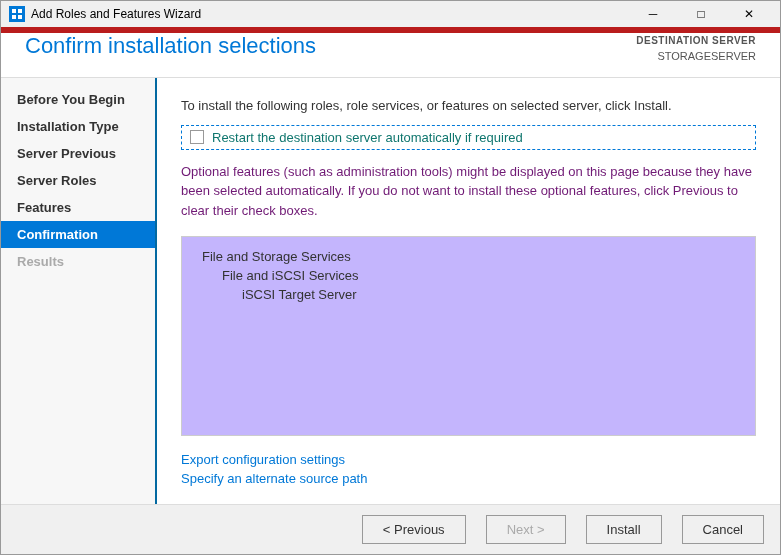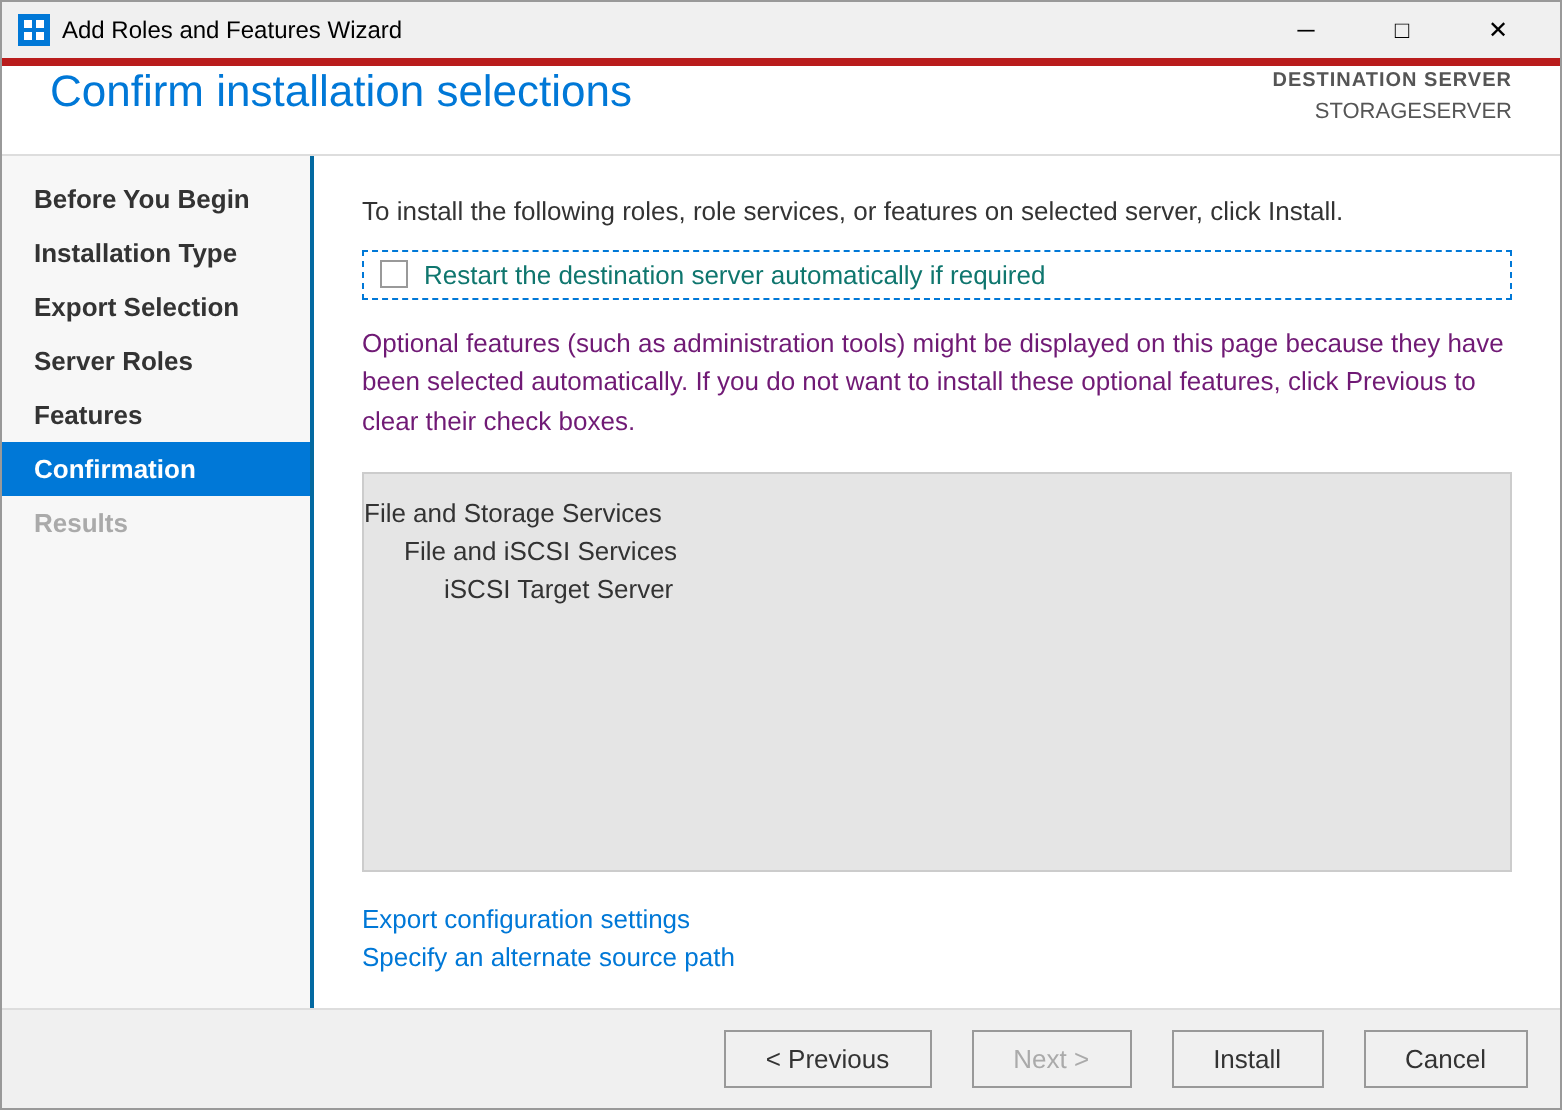--- a/index.html
+++ b/index.html
@@ -18,21 +18,21 @@
       border: 1px solid #999;
       display: flex;
       flex-direction: column;
     }
     .title-bar {
       background: #f0f0f0;
       height: 32px;
       display: flex;
       align-items: center;
       padding: 0 8px;
-      border-bottom: 4px solid #b91c1c;
+      border-bottom: 6px solid #b91c1c;
       flex-shrink: 0;
     }
     .title-bar-icon {
       width: 16px;
       height: 16px;
       margin-right: 6px;
       background: #0078d7;
       display: flex;
       align-items: center;
       justify-content: center;
@@ -148,22 +148,22 @@
       color: #0f766e;
     }
     .optional-text {
       font-size: 13px;
       color: #701a75;
       line-height: 1.5;
       margin-bottom: 16px;
     }
     .features-box {
       border: 1px solid #ccc;
-      background: #e5e5e5;
-      padding: 10px 0;
+      background: #c4b5fd;
+      padding: 10px 20px;
       min-height: 200px;
       margin-bottom: 16px;
       font-size: 13px;
     }
     .feature-item {
       color: #333;
       padding: 2px 0;
     }
     .feature-item.indent1 { padding-left: 20px; }
     .feature-item.indent2 { padding-left: 40px; }
@@ -232,21 +232,21 @@
         <div class="destination-label">DESTINATION SERVER</div>
         <div class="destination-name">STORAGESERVER</div>
       </div>
     </div>
 
     <div class="wizard-content">
 
       <div class="sidebar">
         <div class="sidebar-item">Before You Begin</div>
         <div class="sidebar-item">Installation Type</div>
-        <div class="sidebar-item">Export Selection</div>
+        <div class="sidebar-item">Server Previous</div>
         <div class="sidebar-item">Server Roles</div>
         <div class="sidebar-item">Features</div>
         <div class="sidebar-item active">Confirmation</div>
         <div class="sidebar-item disabled">Results</div>
       </div>
 
       <div class="main-content">
         <p class="instruction-text">To install the following roles, role services, or features on selected server, click Install.</p>
 
         <div class="checkbox-row">

